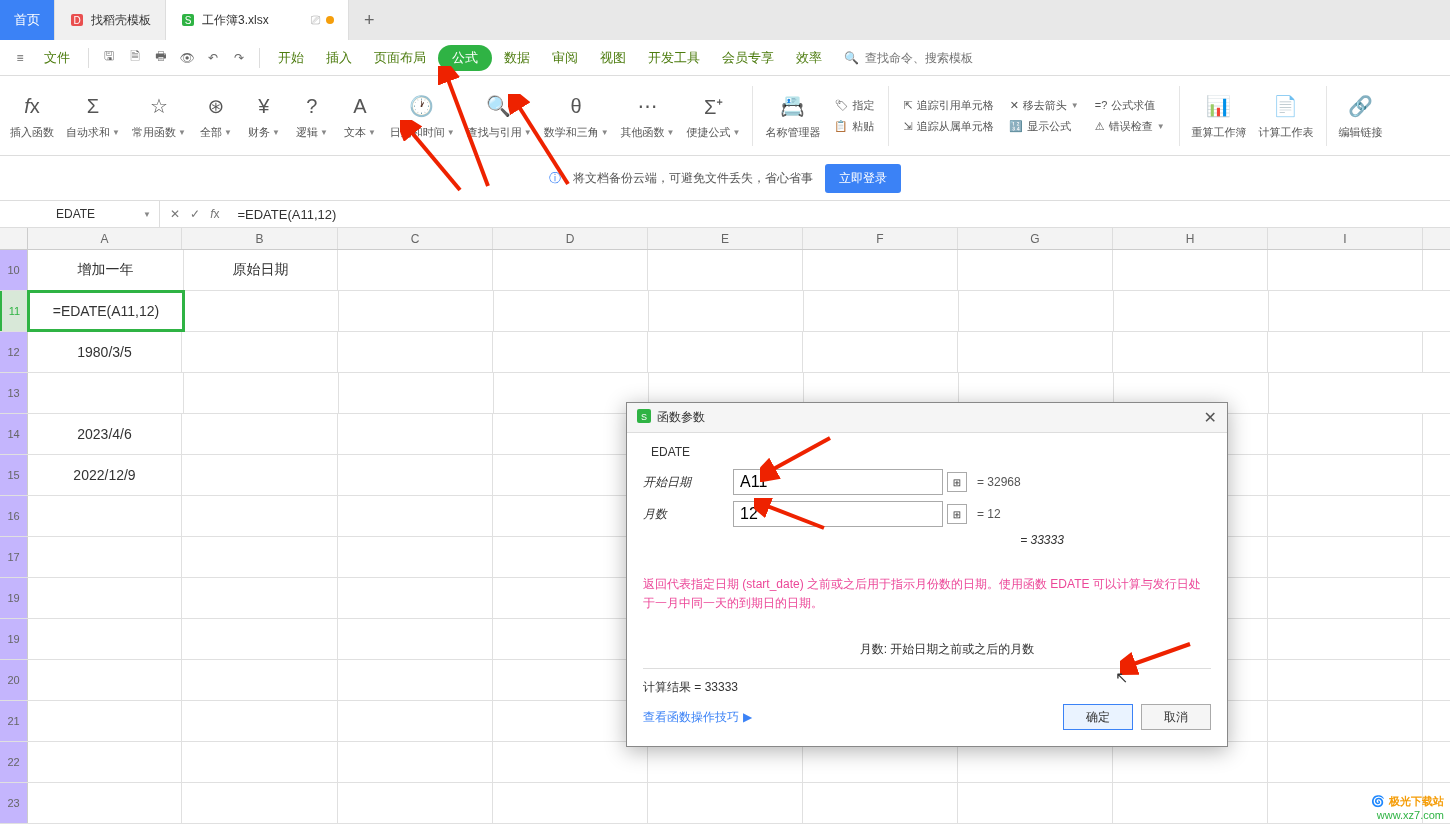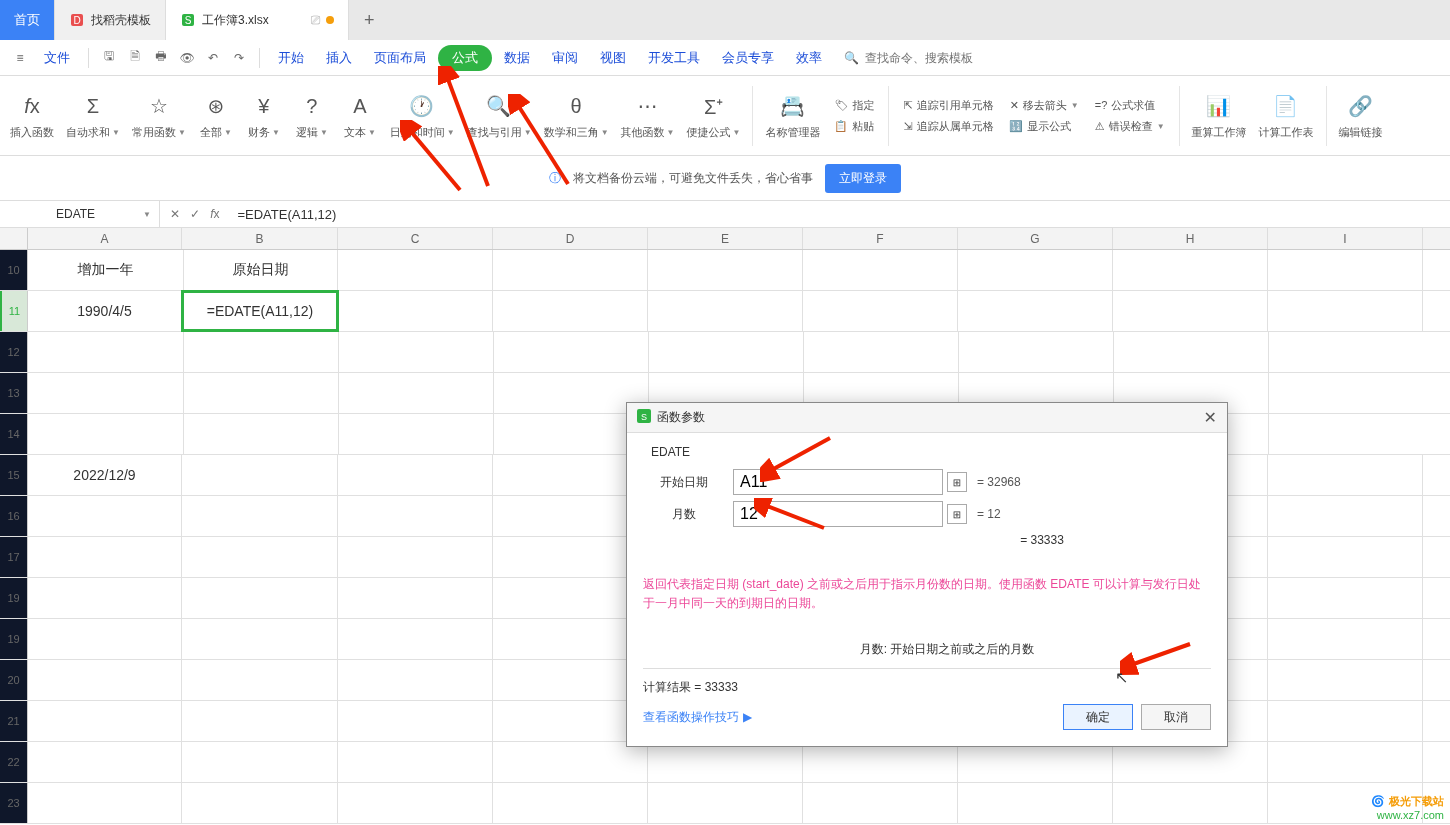--- a/index.html
+++ b/index.html
@@ -11,21 +11,21 @@
 .tab.home { background: #3b82f6; color: #fff; font-size: 13px; }
 .tab.mid { background: #f0f0f0; }
 .tab.active { background: #fff; }
 .tab-icon { width: 16px; height: 16px; display: inline-flex; align-items: center; justify-content: center; }
 .tab-dot { width: 8px; height: 8px; border-radius: 50%; background: #f59e0b; }
 .tab-add { width: 40px; display: flex; align-items: center; justify-content: center; color: #666; font-size: 18px; }
 
 
 .menu-bar { height: 36px; border-bottom: 1px solid #ddd; display: flex; align-items: center; padding: 0 8px; gap: 2px; }
 .menu-ico { width: 24px; height: 24px; display: inline-flex; align-items: center; justify-content: center; color: #666; cursor: pointer; border-radius: 3px; }
-.menu-item { padding: 4px 10px; cursor: pointer; font-size: 13px; color: #1d4ed8; border-radius: 3px; }
+.menu-item { padding: 4px 10px; cursor: pointer; font-size: 13px; color: #4d7c0f; border-radius: 3px; }
 .menu-item.active { background: #2fb344; color: #fff; border-radius: 14px; padding: 4px 14px; }
 .menu-sep { width: 1px; height: 20px; background: #ddd; margin: 0 6px; }
 .search-box { display: flex; align-items: center; gap: 6px; color: #999; margin-left: 10px; }
 .search-box input { border: none; outline: none; font-size: 12px; color: #999; width: 140px; }
 
 
 .ribbon { height: 80px; border-bottom: 1px solid #ddd; display: flex; align-items: center; padding: 0 4px; }
 .ribbon-btn { display: flex; flex-direction: column; align-items: center; justify-content: center; gap: 4px; padding: 0 6px; height: 70px; cursor: pointer; border-radius: 3px; min-width: 48px; }
 .ribbon-ico { font-size: 20px; color: #555; display: flex; align-items: center; justify-content: center; height: 30px; }
 .ribbon-lbl { font-size: 11px; color: #555; white-space: nowrap; display: flex; align-items: center; gap: 2px; }
@@ -46,38 +46,38 @@
 
 
 .grid-wrap { position: relative; }
 .col-headers { display: flex; height: 22px; background: #f3f3f3; border-bottom: 1px solid #ccc; }
 .corner { width: 28px; border-right: 1px solid #ccc; background: #f3f3f3; }
 .col-h { border-right: 1px solid #ddd; display: flex; align-items: center; justify-content: center; font-size: 12px; color: #666; }
 .col-A { width: 154px; } .col-B { width: 156px; }
 .col-rest { width: 155px; }
 .rows { }
 .row { display: flex; height: 41px; border-bottom: 1px solid #e0e0e0; }
-.row-h { width: 28px; background: #0f172a; border-right: 1px solid #ccc; display: flex; align-items: center; justify-content: center; font-size: 11px; color: #666; }
+.row-h { width: 28px; background: #c4b5fd; border-right: 1px solid #ccc; display: flex; align-items: center; justify-content: center; font-size: 11px; color: #666; }
 .row-h.active { background: #d8e8d8; color: #2fb344; border-left: 2px solid #2fb344; }
 .cell { border-right: 1px solid #e0e0e0; display: flex; align-items: center; justify-content: center; font-size: 14px; color: #333; }
 .cell.active { border: 2px solid #2fb344; outline: 1px solid #2fb344; }
 
 
 .dialog { position: absolute; left: 626px; top: 402px; width: 602px; background: #fff; border: 1px solid #888; box-shadow: 0 4px 20px rgba(0,0,0,0.3); }
 .dlg-title { height: 30px; background: #f5f5f5; display: flex; align-items: center; justify-content: space-between; padding: 0 10px; border-bottom: 1px solid #ddd; }
 .dlg-title-left { display: flex; align-items: center; gap: 6px; font-size: 12px; }
 .dlg-close { font-size: 16px; cursor: pointer; color: #555; }
 .dlg-body { padding: 12px 16px; font-size: 12px; }
 .dlg-fn { font-weight: normal; margin-bottom: 10px; margin-left: 8px; }
 .dlg-row { display: flex; align-items: center; margin-bottom: 6px; }
-.dlg-label { width: 90px; text-align: center; padding-right: 8px; }
+.dlg-label { width: 90px; text-align: left; padding-right: 8px; font-style: italic; }
 .dlg-input { width: 210px; border: 1px solid #aaa; padding: 3px 6px; font-size: 16px; }
 .dlg-pick { width: 20px; height: 20px; border: 1px solid #aaa; margin-left: 4px; display: flex; align-items: center; justify-content: center; cursor: pointer; font-size: 10px; }
 .dlg-eq { margin-left: 10px; color: #555; }
-.dlg-result { text-align: center; margin: 0 0; padding-left: 230px; }
+.dlg-result { text-align: center; margin: 0 0; padding-left: 230px; font-style: italic; }
 .dlg-desc { margin: 28px 0; line-height: 1.6; color: #ec4899; }
 .dlg-sub { text-align: center; margin: 8px 0; padding-left: 40px; }
 .dlg-hr { border-top: 1px solid #ddd; margin: 10px 0; }
 .dlg-foot { display: flex; align-items: center; justify-content: space-between; padding: 8px 0 4px; }
 .dlg-link { color: #3b82f6; cursor: pointer; display: flex; align-items: center; gap: 4px; }
 .dlg-btns { display: flex; gap: 8px; }
 .dlg-btn { width: 70px; height: 26px; border: 1px solid #aaa; background: #f5f5f5; cursor: pointer; display: flex; align-items: center; justify-content: center; }
 .dlg-btn.primary { border: 1px solid #3b82f6; background: #eaf3ff; }
 
 
@@ -332,32 +332,32 @@
         <div class="cell col-rest"></div>
         <div class="cell col-rest"></div>
         <div class="cell col-rest"></div>
         <div class="cell col-rest"></div>
         <div class="cell col-rest"></div>
         <div class="cell col-rest"></div>
         <div class="cell col-rest"></div>
       </div>
       <div class="row">
         <div class="row-h active">11</div>
-        <div class="cell col-A">1990/4/5</div>
         <div class="cell col-B active">=EDATE(A11,12)</div>
         <div class="cell col-rest"></div>
         <div class="cell col-rest"></div>
         <div class="cell col-rest"></div>
         <div class="cell col-rest"></div>
         <div class="cell col-rest"></div>
         <div class="cell col-rest"></div>
         <div class="cell col-rest"></div>
       </div>
       <div class="row">
         <div class="row-h">12</div>
+        <div class="cell col-A">1980/3/5</div>
         <div class="cell col-B"></div>
         <div class="cell col-rest"></div>
         <div class="cell col-rest"></div>
         <div class="cell col-rest"></div>
         <div class="cell col-rest"></div>
         <div class="cell col-rest"></div>
         <div class="cell col-rest"></div>
         <div class="cell col-rest"></div>
       </div>
       <div class="row">
@@ -366,20 +366,21 @@
         <div class="cell col-rest"></div>
         <div class="cell col-rest"></div>
         <div class="cell col-rest"></div>
         <div class="cell col-rest"></div>
         <div class="cell col-rest"></div>
         <div class="cell col-rest"></div>
         <div class="cell col-rest"></div>
       </div>
       <div class="row">
         <div class="row-h">14</div>
+        <div class="cell col-A">2023/4/6</div>
         <div class="cell col-B"></div>
         <div class="cell col-rest"></div>
         <div class="cell col-rest"></div>
         <div class="cell col-rest"></div>
         <div class="cell col-rest"></div>
         <div class="cell col-rest"></div>
         <div class="cell col-rest"></div>
         <div class="cell col-rest"></div>
       </div>
       <div class="row">

